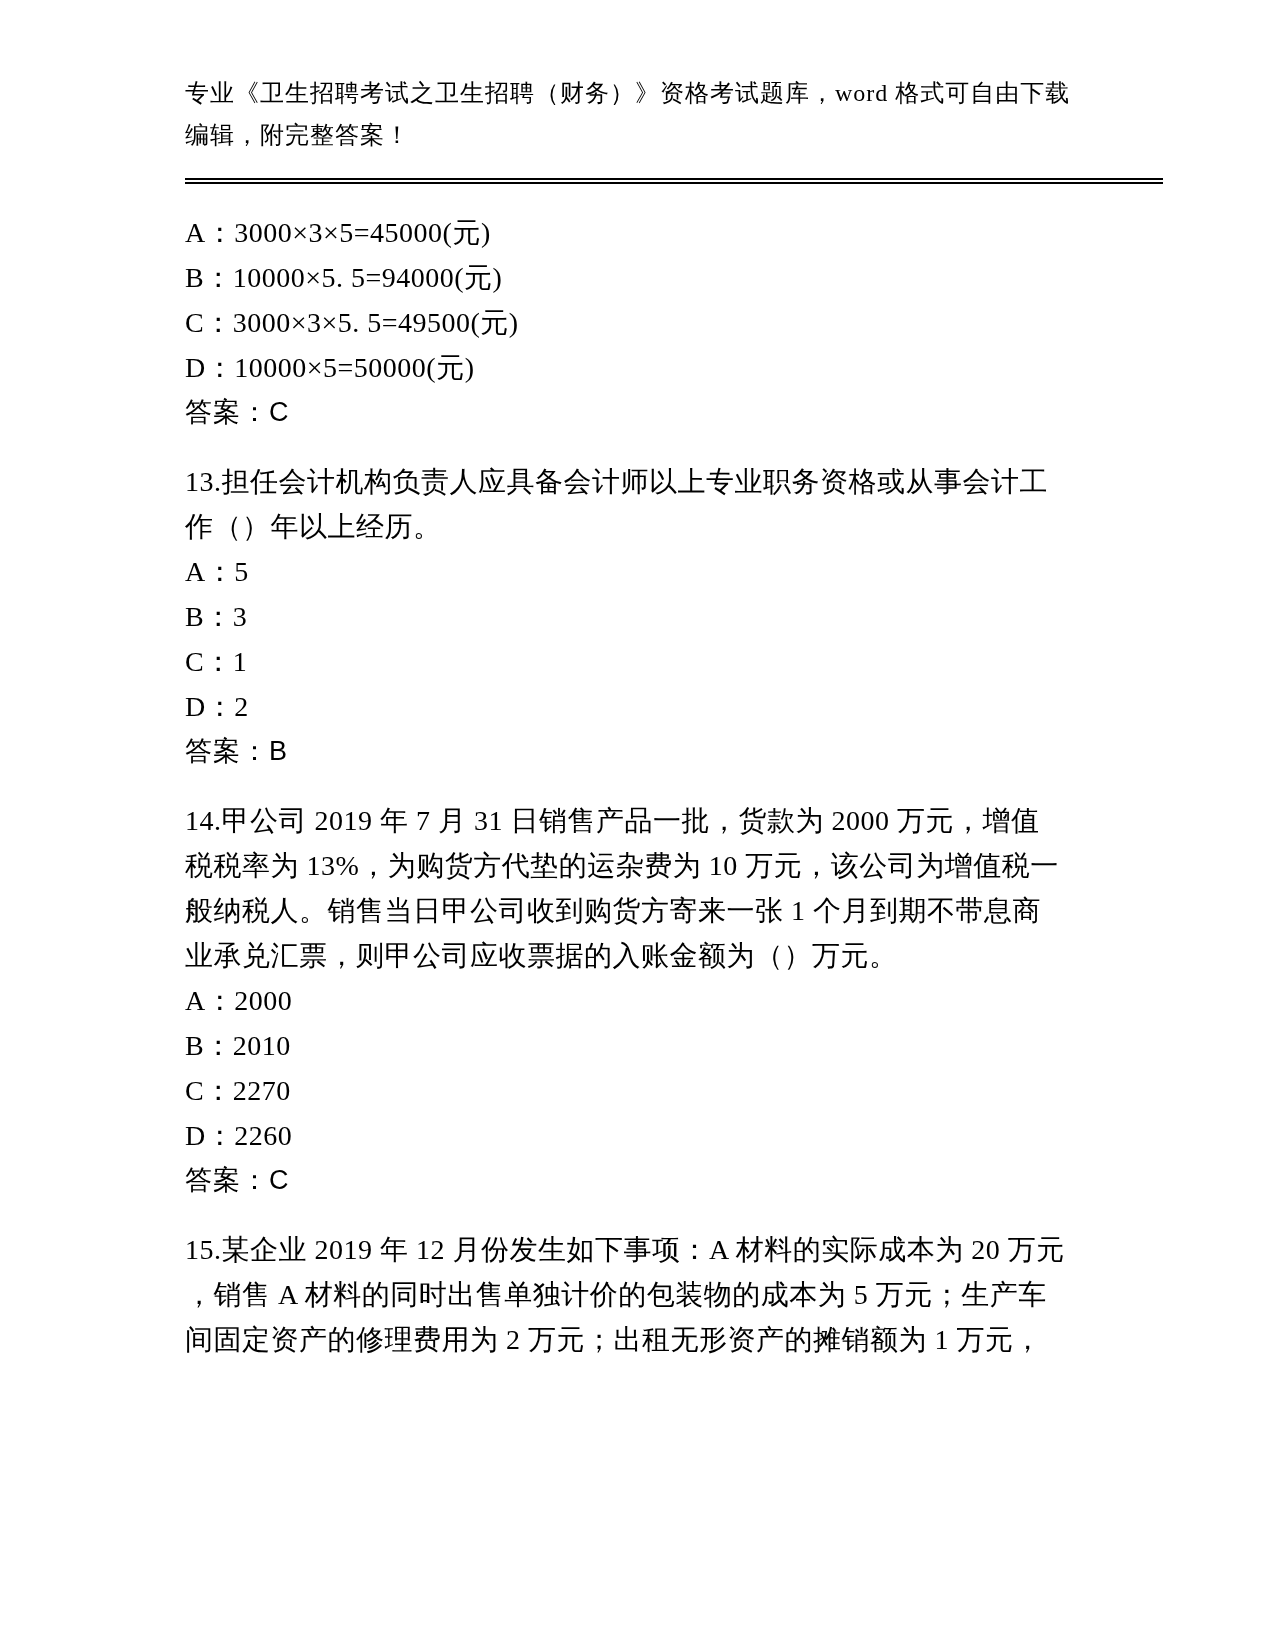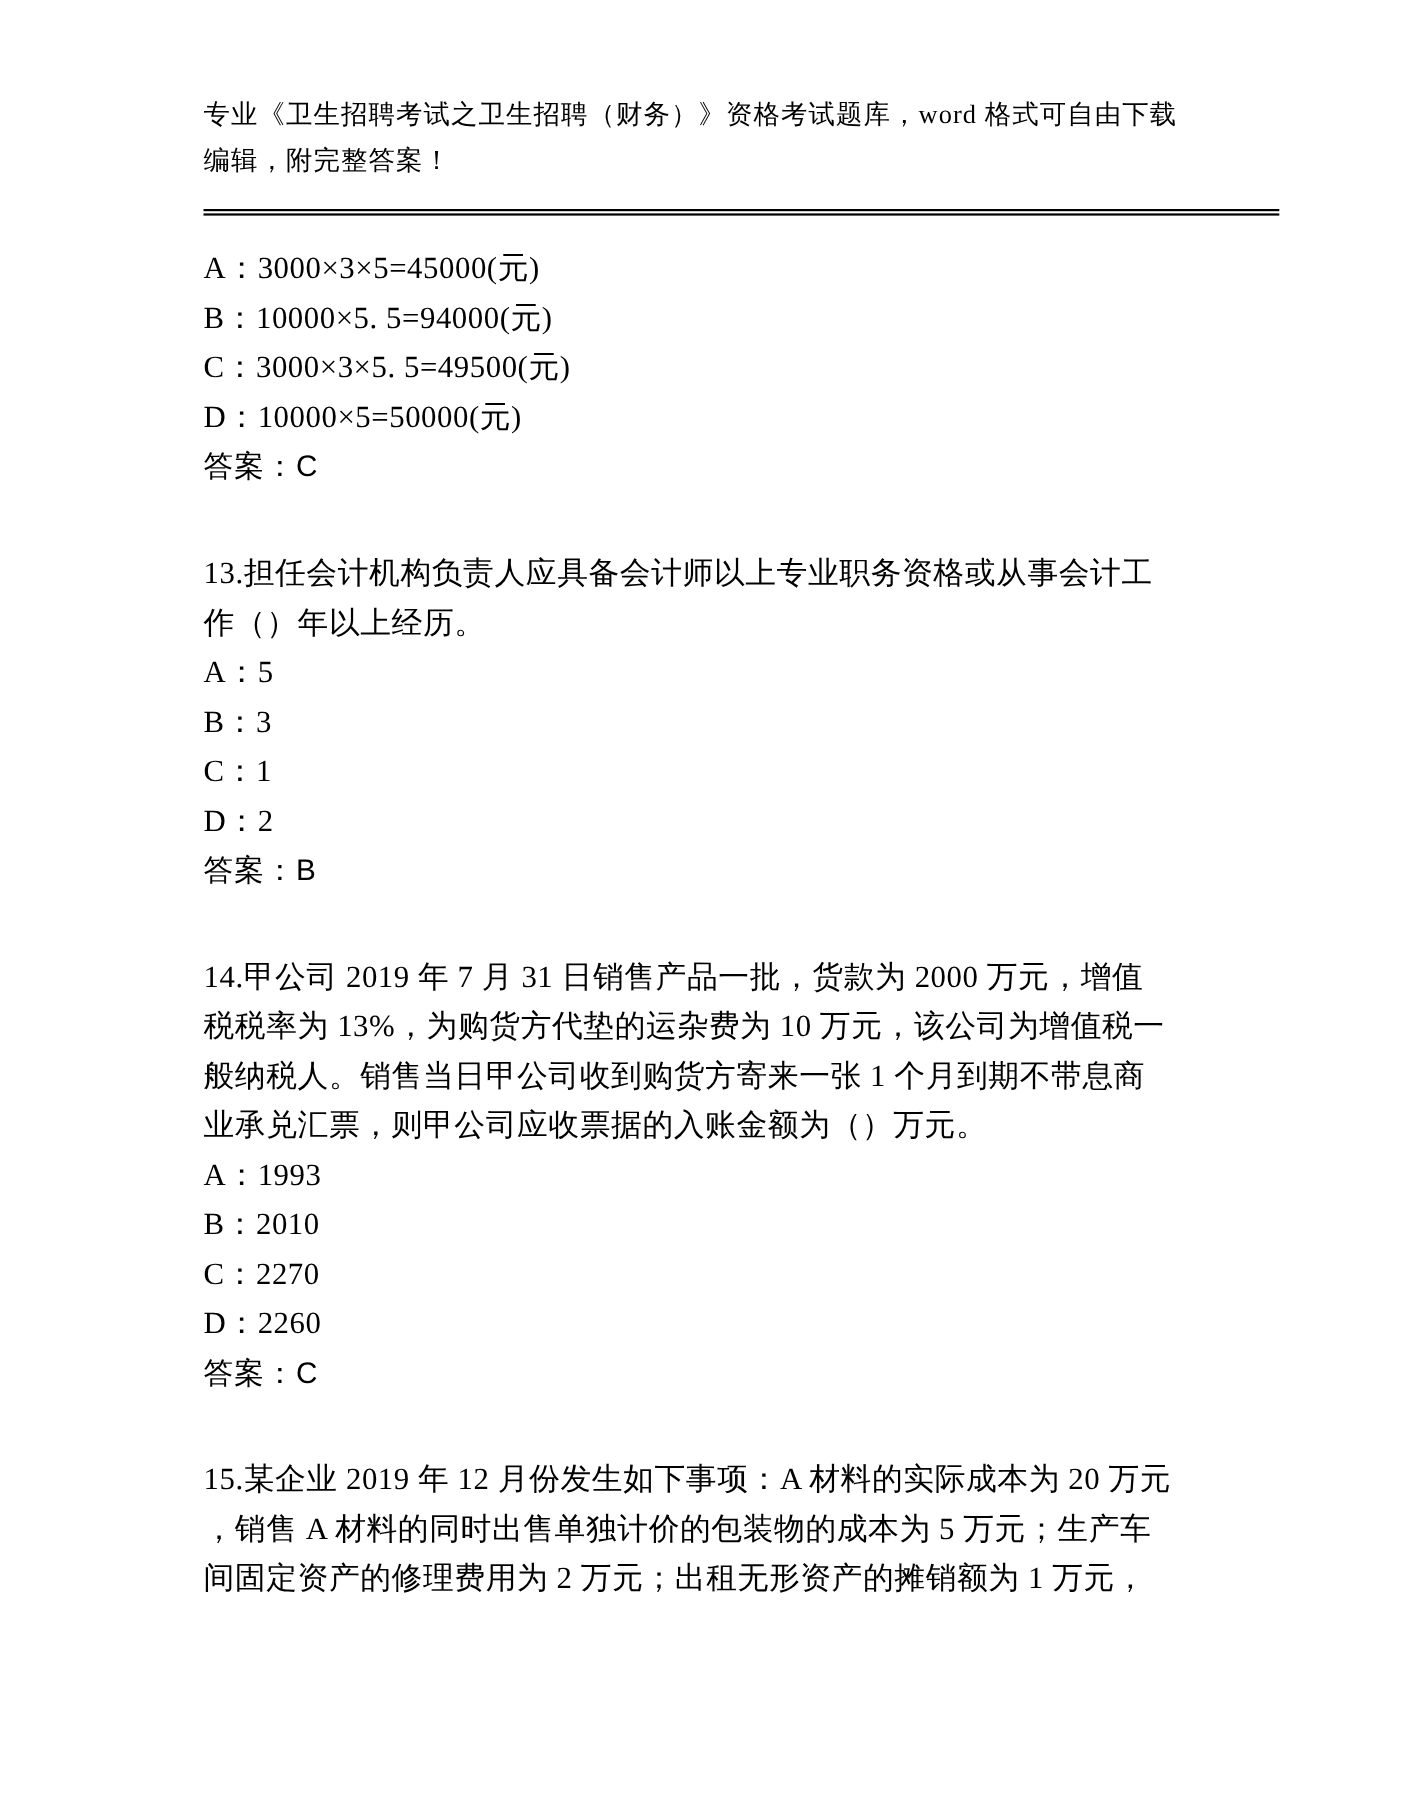--- a/index.html
+++ b/index.html
@@ -2,39 +2,39 @@
 <html lang="zh"><head>
 <meta charset="utf-8">
 <style>
   html, body { margin: 0; padding: 0; background: #ffffff; }
   .page {
     position: relative;
     width: 1275px;
     height: 1650px;
     background: #ffffff;
     box-sizing: border-box;
-    padding: 12px 112px 0 185px;
+    padding: 0 112px 0 185px;
     color: #000000;
     font-family: "Liberation Serif", "DejaVu Serif", serif;
     overflow: hidden;
   }
   .doc-header {
     padding-top: 72px;
     padding-bottom: 22px;
     border-bottom: 6px double #000000;
   }
   .h-line {
     font-size: 24px;
     line-height: 42px;
     white-space: pre-wrap;
     letter-spacing: 1px;
   }
   .doc-body { padding-top: 14px; }
   .question { margin-top: 12px; }
-  .question + .question { margin-top: 52px; }
+  .question + .question { margin-top: 24px; }
   .t-line, .opt-line {
     font-size: 28px;
     line-height: 45px;
     white-space: pre-wrap;
     letter-spacing: 0.5px;
   }
   .answer-line {
     font-family: Liberation Sans, sans-serif;
     font-size: 27px;
     line-height: 45px;
@@ -70,21 +70,21 @@
       <div class="opt-line">C：1</div>
       <div class="opt-line">D：2</div>
       <div class="answer-line">答案：B</div>
     </section>
 
     <section class="question">
       <div class="t-line">14.甲公司 2019 年 7 月 31 日销售产品一批，货款为 2000 万元，增值</div>
       <div class="t-line">税税率为 13%，为购货方代垫的运杂费为 10 万元，该公司为增值税一</div>
       <div class="t-line">般纳税人。销售当日甲公司收到购货方寄来一张 1 个月到期不带息商</div>
       <div class="t-line">业承兑汇票，则甲公司应收票据的入账金额为（）万元。</div>
-      <div class="opt-line">A：1993</div>
+      <div class="opt-line">A：2000</div>
       <div class="opt-line">B：2010</div>
       <div class="opt-line">C：2270</div>
       <div class="opt-line">D：2260</div>
       <div class="answer-line">答案：C</div>
     </section>
 
     <section class="question">
       <div class="t-line">15.某企业 2019 年 12 月份发生如下事项：A 材料的实际成本为 20 万元</div>
       <div class="t-line">，销售 A 材料的同时出售单独计价的包装物的成本为 5 万元；生产车</div>
       <div class="t-line">间固定资产的修理费用为 2 万元；出租无形资产的摊销额为 1 万元，</div>

